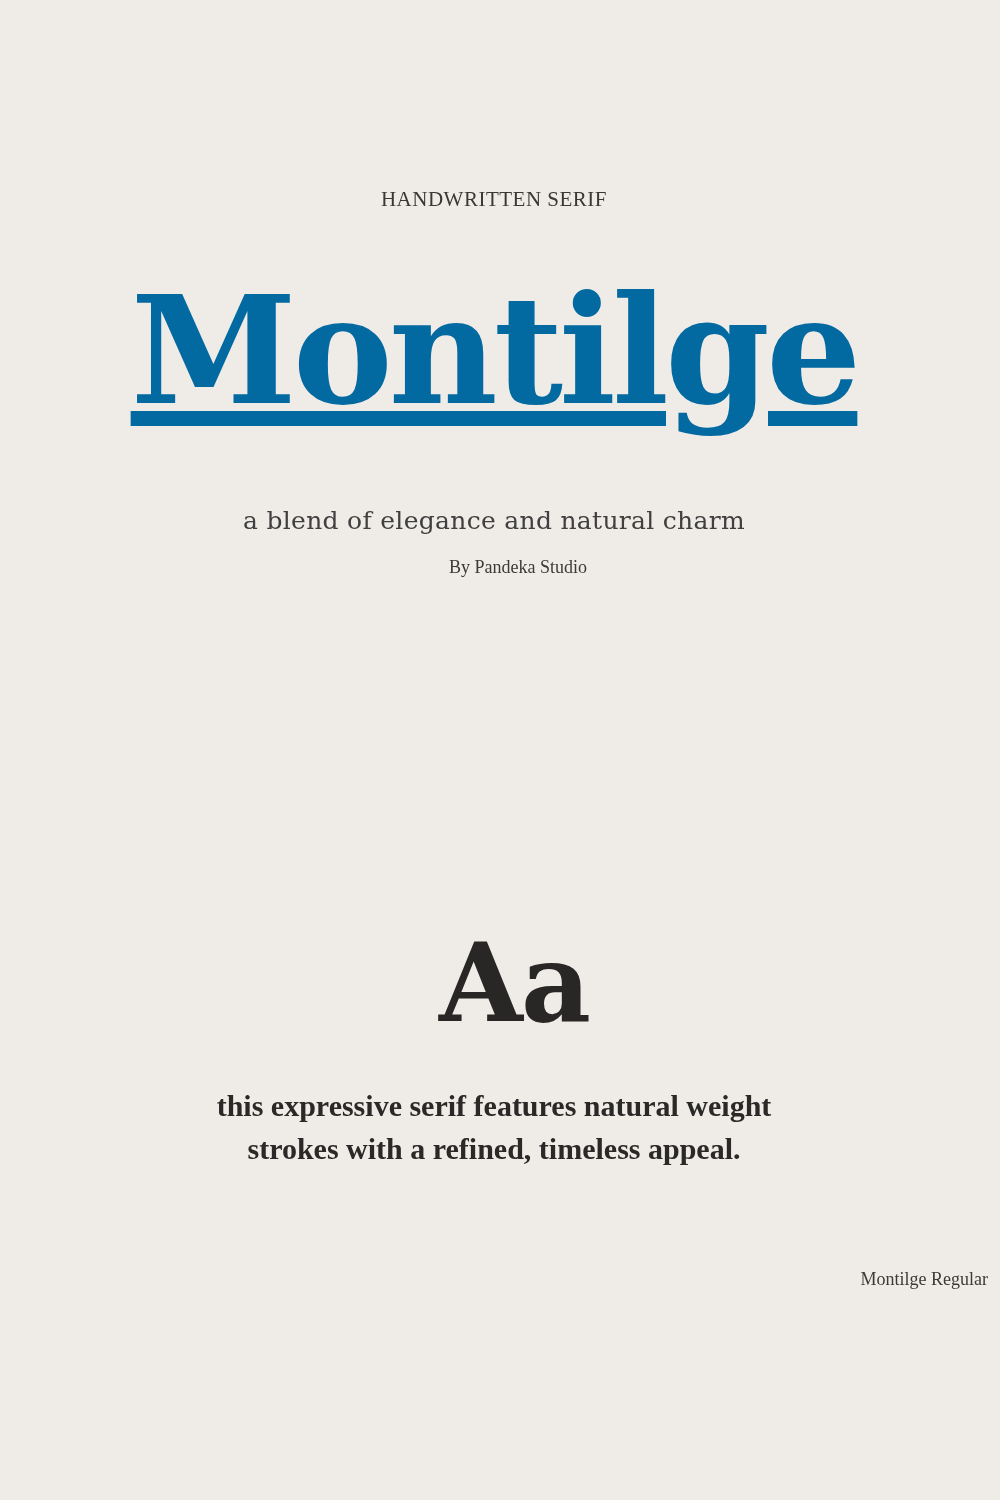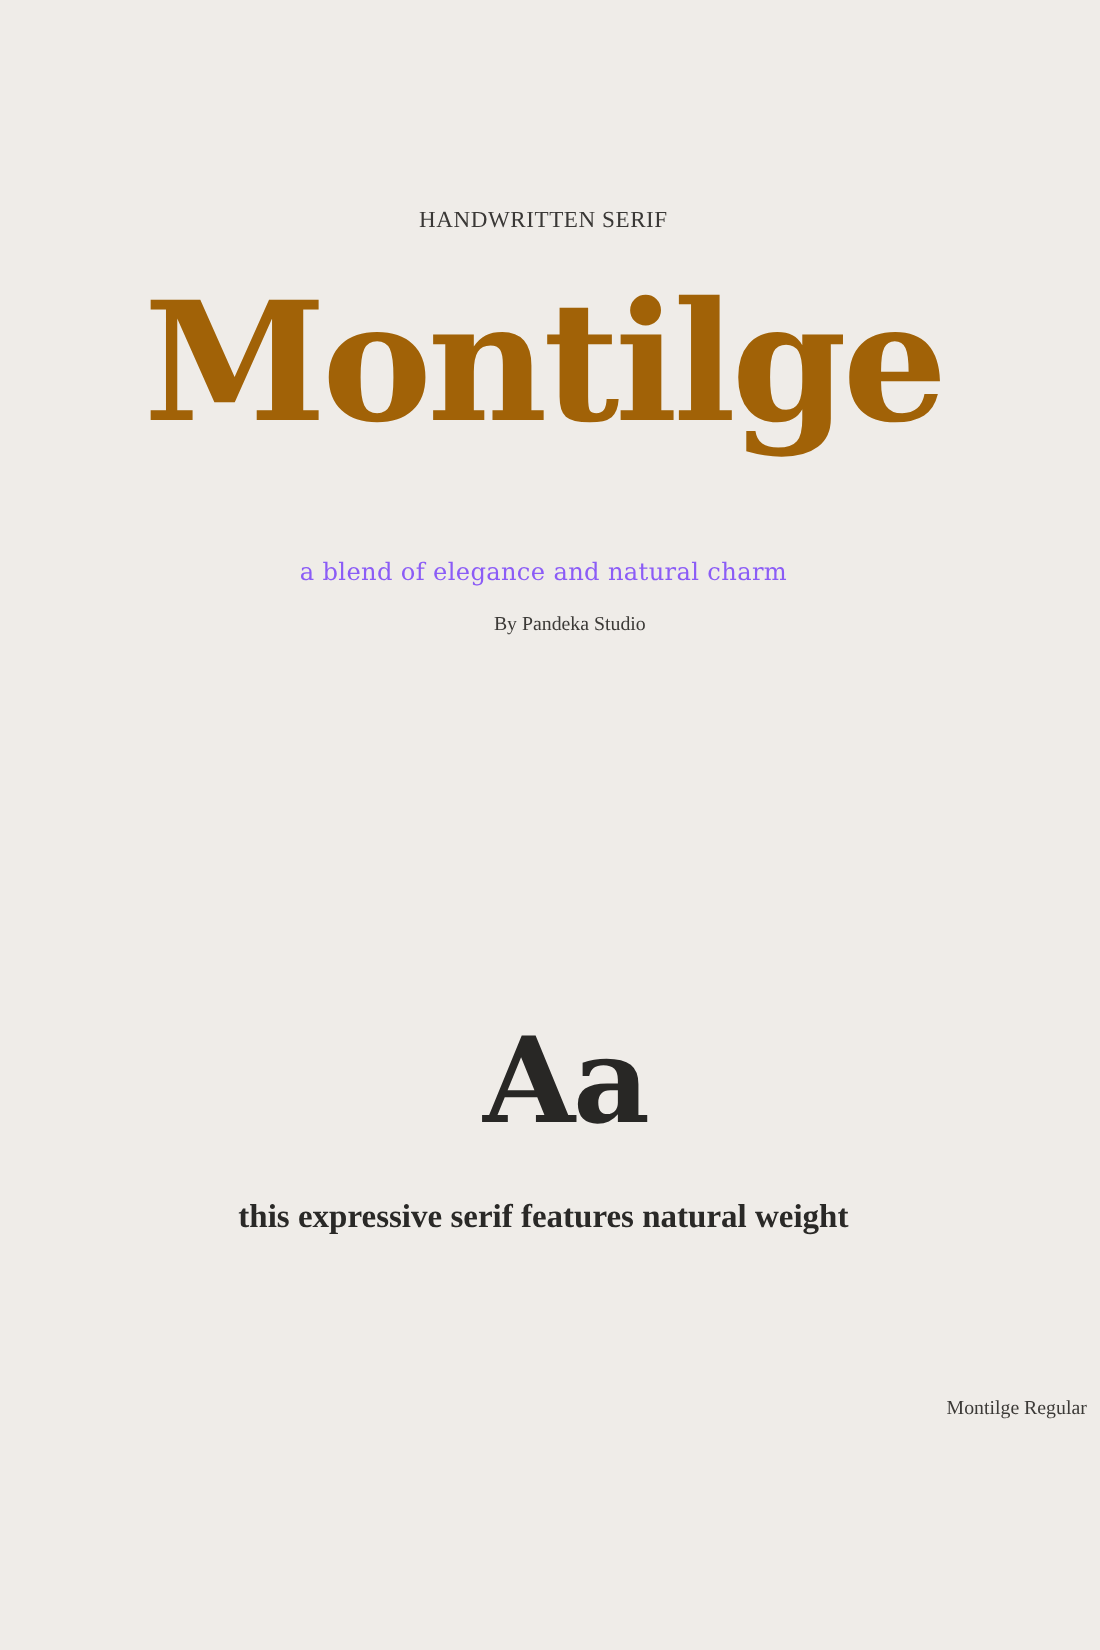--- a/index.html
+++ b/index.html
@@ -24,34 +24,35 @@
     }
     .eyebrow {
       top: 186px;
       font-family: "Liberation Serif", "DejaVu Serif", serif;
       font-size: 21px;
       letter-spacing: 0.5px;
       color: #3a3836;
       line-height: 26px;
     }
     .title {
-      top: 230px;
+      top: 250px;
       font-family: "DejaVu Serif", "Liberation Serif", serif;
       font-weight: bold;
       font-size: 150px;
       line-height: 200px;
       letter-spacing: -4px;
-      color: #a16207;
+      color: #0369a1;
+      text-decoration: underline;
     }
     .tagline {
       top: 508px;
       font-family: "DejaVu Serif", "Liberation Serif", serif;
-      font-size: 22px;
+      font-size: 25px;
       line-height: 26px;
-      color: #8b5cf6;
+      color: #404040;
       letter-spacing: 0.3px;
     }
     .byline {
       top: 555px;
       font-family: "Liberation Serif", "DejaVu Serif", serif;
       font-size: 18px;
       line-height: 24px;
       color: #3c3a37;
       margin-left: 24px;
     }
@@ -93,15 +94,16 @@
 <div class="abs title">Montilge</div>
 
 <div class="abs tagline">a blend of elegance and natural charm</div>
 
 <div class="abs byline">By Pandeka Studio</div>
 
 <div class="abs glyph">Aa</div>
 
 <div class="abs body-text">
   <div>this expressive serif features natural weight</div>
+  <div>strokes with a refined, timeless appeal.</div>
 </div>
 
 <div class="abs style-name">Montilge Regular</div>
 
 </body></html>

